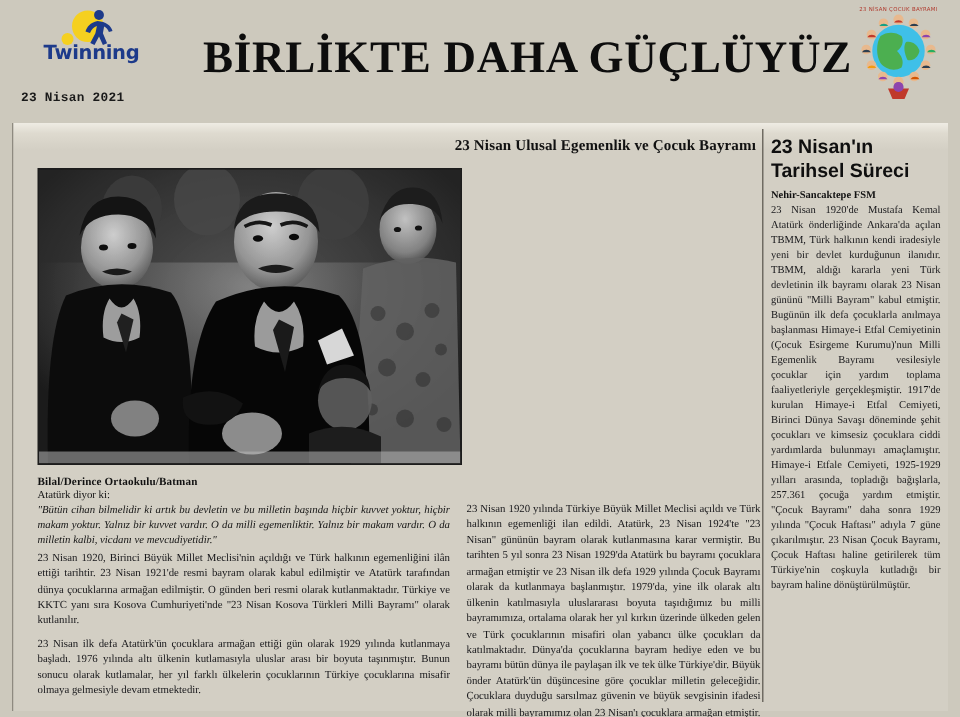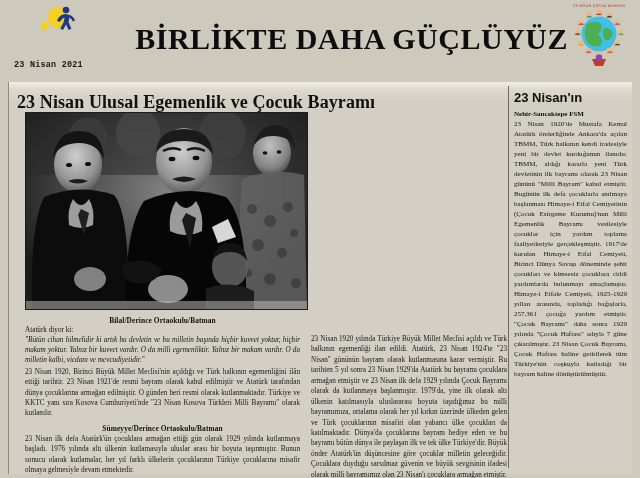--- a/index.html
+++ b/index.html
@@ -153,23 +153,23 @@
   .side-col {
     position: absolute;
     left: 505px;
     top: 6px;
     width: 113px;
     height: 380px;
   }
 
   
   .article-title {
-    text-align: left;
-    font-family: "Liberation Serif", serif;
-    font-size: 18px;
+    text-align: right;
+    font-family: "Liberation Serif", serif;
+    font-size: 10px;
     font-weight: bold;
     color: #111;
     letter-spacing: 0.1px;
     margin: 4px 0 5px 0;
     white-space: nowrap;
   }
   .photo {
     position: absolute;
     left: 8px;
     top: 24px;
@@ -200,21 +200,20 @@
     width: 196px;
   }
 
   .byline {
     font-family: "Liberation Serif", serif;
     font-size: 7.4px;
     font-weight: bold;
     color: #121212;
     margin: 0 0 1px 0;
     letter-spacing: 0.1px;
-    text-align: center;
   }
   .lead-label {
     font-family: "Liberation Serif", serif;
     font-size: 7.2px;
     color: #141414;
     margin: 0 0 1px 0;
   }
   .quote {
     font-family: "Liberation Serif", serif;
     font-style: italic;
@@ -270,20 +269,21 @@
 
     <div class="logo-etwinning">
       <div class="etw-mark">
         <div class="etw-dot-big"></div>
         <div class="etw-dot-small"></div>
         <svg class="etw-fig" width="22" height="26" viewBox="0 0 22 26">
           <circle cx="12" cy="4" r="3.3" fill="#1d3a8a"></circle>
           <path d="M11 8 C6 9 4 12 3 15 L6 16 C7 13.6 8.6 12 10.6 11.4 L9.6 16.2 L6.2 22.6 L9 24 L12 18.4 L14.6 24 L17.4 22.8 L14.6 16.2 L15.4 11.6 C17 12.4 18 13.6 18.6 15.4 L21 14.6 C20 11 16.6 8.4 11 8 Z" fill="#1d3a8a"></path>
         </svg>
       </div>
+      <div class="etw-word">Twinning</div>
     </div>
 
     <div class="masthead-date">23 Nisan 2021</div>
 
     <div class="masthead-title">BİRLİKTE DAHA GÜÇLÜYÜZ</div>
 
     <div class="logo-globe">
       <div class="globe-caption">23 NİSAN ÇOCUK BAYRAMI</div>
       <svg width="58" height="66" viewBox="0 0 58 66">
         <circle cx="29" cy="30" r="17.5" fill="#3fc0e8"></circle>
@@ -401,35 +401,35 @@
             <path d="M180 176 q24 -10 48 2 l0 18 l-48 0 Z" fill="#2c2721"></path>
             <rect y="188" width="281" height="8" fill="#b9b0a2" opacity="0.55"></rect>
           </svg>
         </div>
 
         <div class="col-left">
           <div class="byline">Bilal/Derince Ortaokulu/Batman</div>
           <div class="lead-label">Atatürk diyor ki:</div>
           <div class="quote">"Bütün cihan bilmelidir ki artık bu devletin ve bu milletin başında hiçbir kuvvet yoktur, hiçbir makam yoktur. Yalnız bir kuvvet vardır. O da milli egemenliktir. Yalnız bir makam vardır. O da milletin kalbi, vicdanı ve mevcudiyetidir."</div>
           <div class="body-text">23 Nisan 1920, Birinci Büyük Millet Meclisi'nin açıldığı ve Türk halkının egemenliğini ilân ettiği tarihtir. 23 Nisan 1921'de resmi bayram olarak kabul edilmiştir ve Atatürk tarafından dünya çocuklarına armağan edilmiştir. O günden beri resmi olarak kutlanmaktadır. Türkiye ve KKTC yanı sıra Kosova Cumhuriyeti'nde "23 Nisan Kosova Türkleri Milli Bayramı" olarak kutlanılır.</div>
-          <div class="byline">Sümeyye/Derince Ortaokulu/Batman</div>
           <div class="body-text">23 Nisan ilk defa Atatürk'ün çocuklara armağan ettiği gün olarak 1929 yılında kutlanmaya başladı. 1976 yılında altı ülkenin kutlamasıyla uluslar arası bir boyuta taşınmıştır. Bunun sonucu olarak kutlamalar, her yıl farklı ülkelerin çocuklarının Türkiye çocuklarına misafir olmaya gelmesiyle devam etmektedir.</div>
         </div>
 
         <div class="col-right">
           <div class="body-text tight">23 Nisan 1920 yılında Türkiye Büyük Millet Meclisi açıldı ve Türk halkının egemenliği ilan edildi. Atatürk, 23 Nisan 1924'te "23 Nisan" gününün bayram olarak kutlanmasına karar vermiştir. Bu tarihten 5 yıl sonra 23 Nisan 1929'da Atatürk bu bayramı çocuklara armağan etmiştir ve 23 Nisan ilk defa 1929 yılında Çocuk Bayramı olarak da kutlanmaya başlanmıştır. 1979'da, yine ilk olarak altı ülkenin katılmasıyla uluslararası boyuta taşıdığımız bu milli bayramımıza, ortalama olarak her yıl kırkın üzerinde ülkeden gelen ve Türk çocuklarının misafiri olan yabancı ülke çocukları da katılmaktadır. Dünya'da çocuklarına bayram hediye eden ve bu bayramı bütün dünya ile paylaşan ilk ve tek ülke Türkiye'dir. Büyük önder Atatürk'ün düşüncesine göre çocuklar milletin geleceğidir. Çocuklara duyduğu sarsılmaz güvenin ve büyük sevgisinin ifadesi olarak milli bayramımız olan 23 Nisan'ı çocuklara armağan etmiştir.</div>
 
         </div>
       </div>
 
       <div class="rule-vertical"></div>
 
       <div class="side-col">
         <div class="side-title">
           <span>23 Nisan'ın</span><br>
+          <span>Tarihsel Süreci</span>
         </div>
         <div class="side-byline">Nehir-Sancaktepe FSM</div>
         <div class="side-text">23 Nisan 1920'de Mustafa Kemal Atatürk önderliğinde Ankara'da açılan TBMM, Türk halkının kendi iradesiyle yeni bir devlet kurduğunun ilanıdır. TBMM, aldığı kararla yeni Türk devletinin ilk bayramı olarak 23 Nisan gününü "Milli Bayram" kabul etmiştir. Bugünün ilk defa çocuklarla anılmaya başlanması Himaye-i Etfal Cemiyetinin (Çocuk Esirgeme Kurumu)'nun Milli Egemenlik Bayramı vesilesiyle çocuklar için yardım toplama faaliyetleriyle gerçekleşmiştir. 1917'de kurulan Himaye-i Etfal Cemiyeti, Birinci Dünya Savaşı döneminde şehit çocukları ve kimsesiz çocuklara ciddi yardımlarda bulunmayı amaçlamıştır. Himaye-i Etfale Cemiyeti, 1925-1929 yılları arasında, topladığı bağışlarla, 257.361 çocuğa yardım etmiştir. "Çocuk Bayramı" daha sonra 1929 yılında "Çocuk Haftası" adıyla 7 güne çıkarılmıştır. 23 Nisan Çocuk Bayramı, Çocuk Haftası haline getirilerek tüm Türkiye'nin coşkuyla kutladığı bir bayram haline dönüştürülmüştür.</div>
       </div>
 
     </div>
   </div>
 </div>
 
 </body></html>

